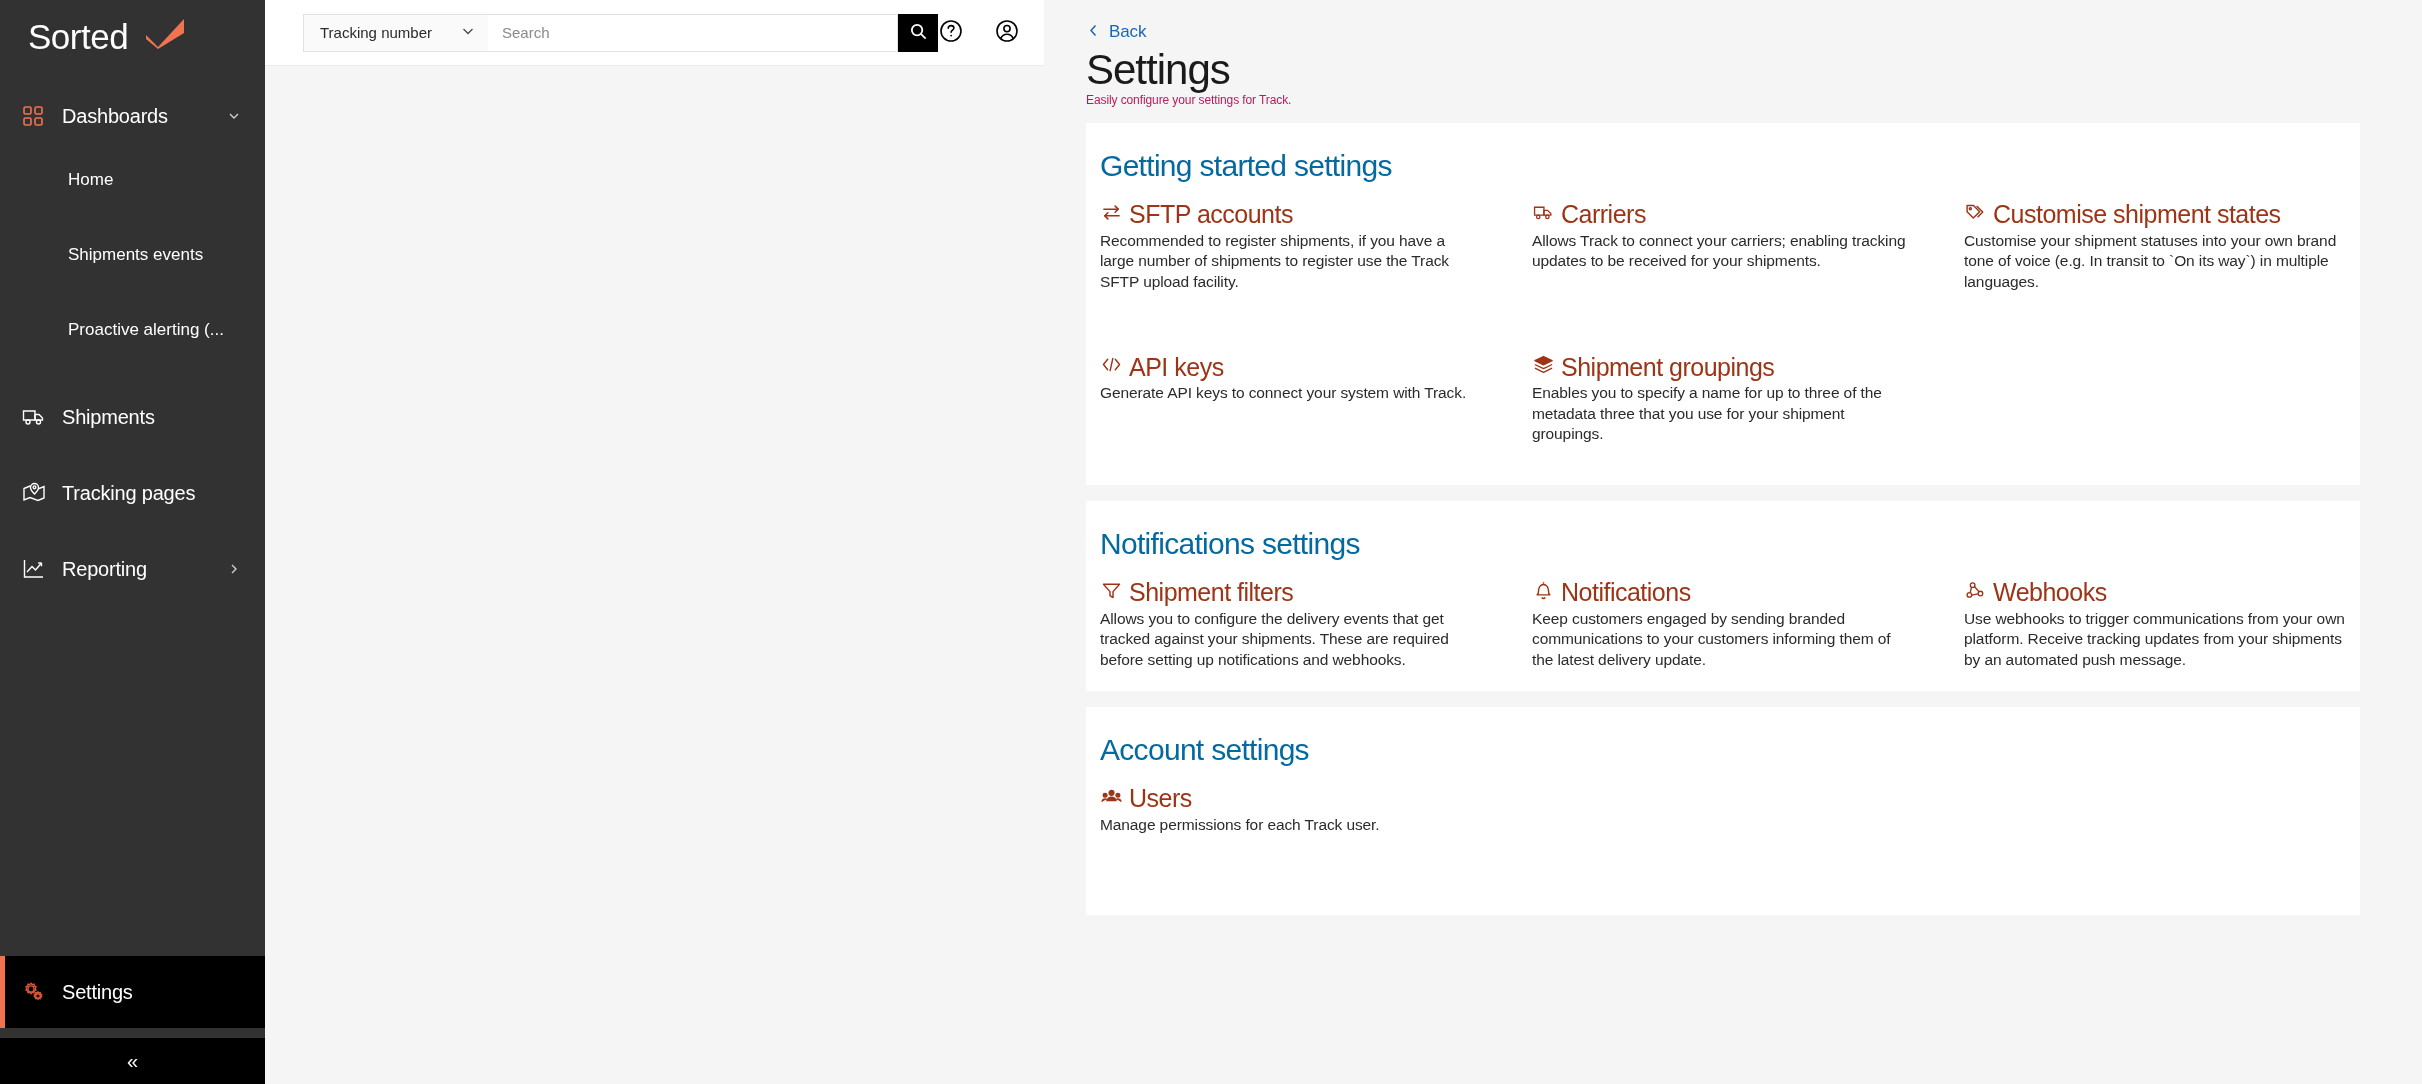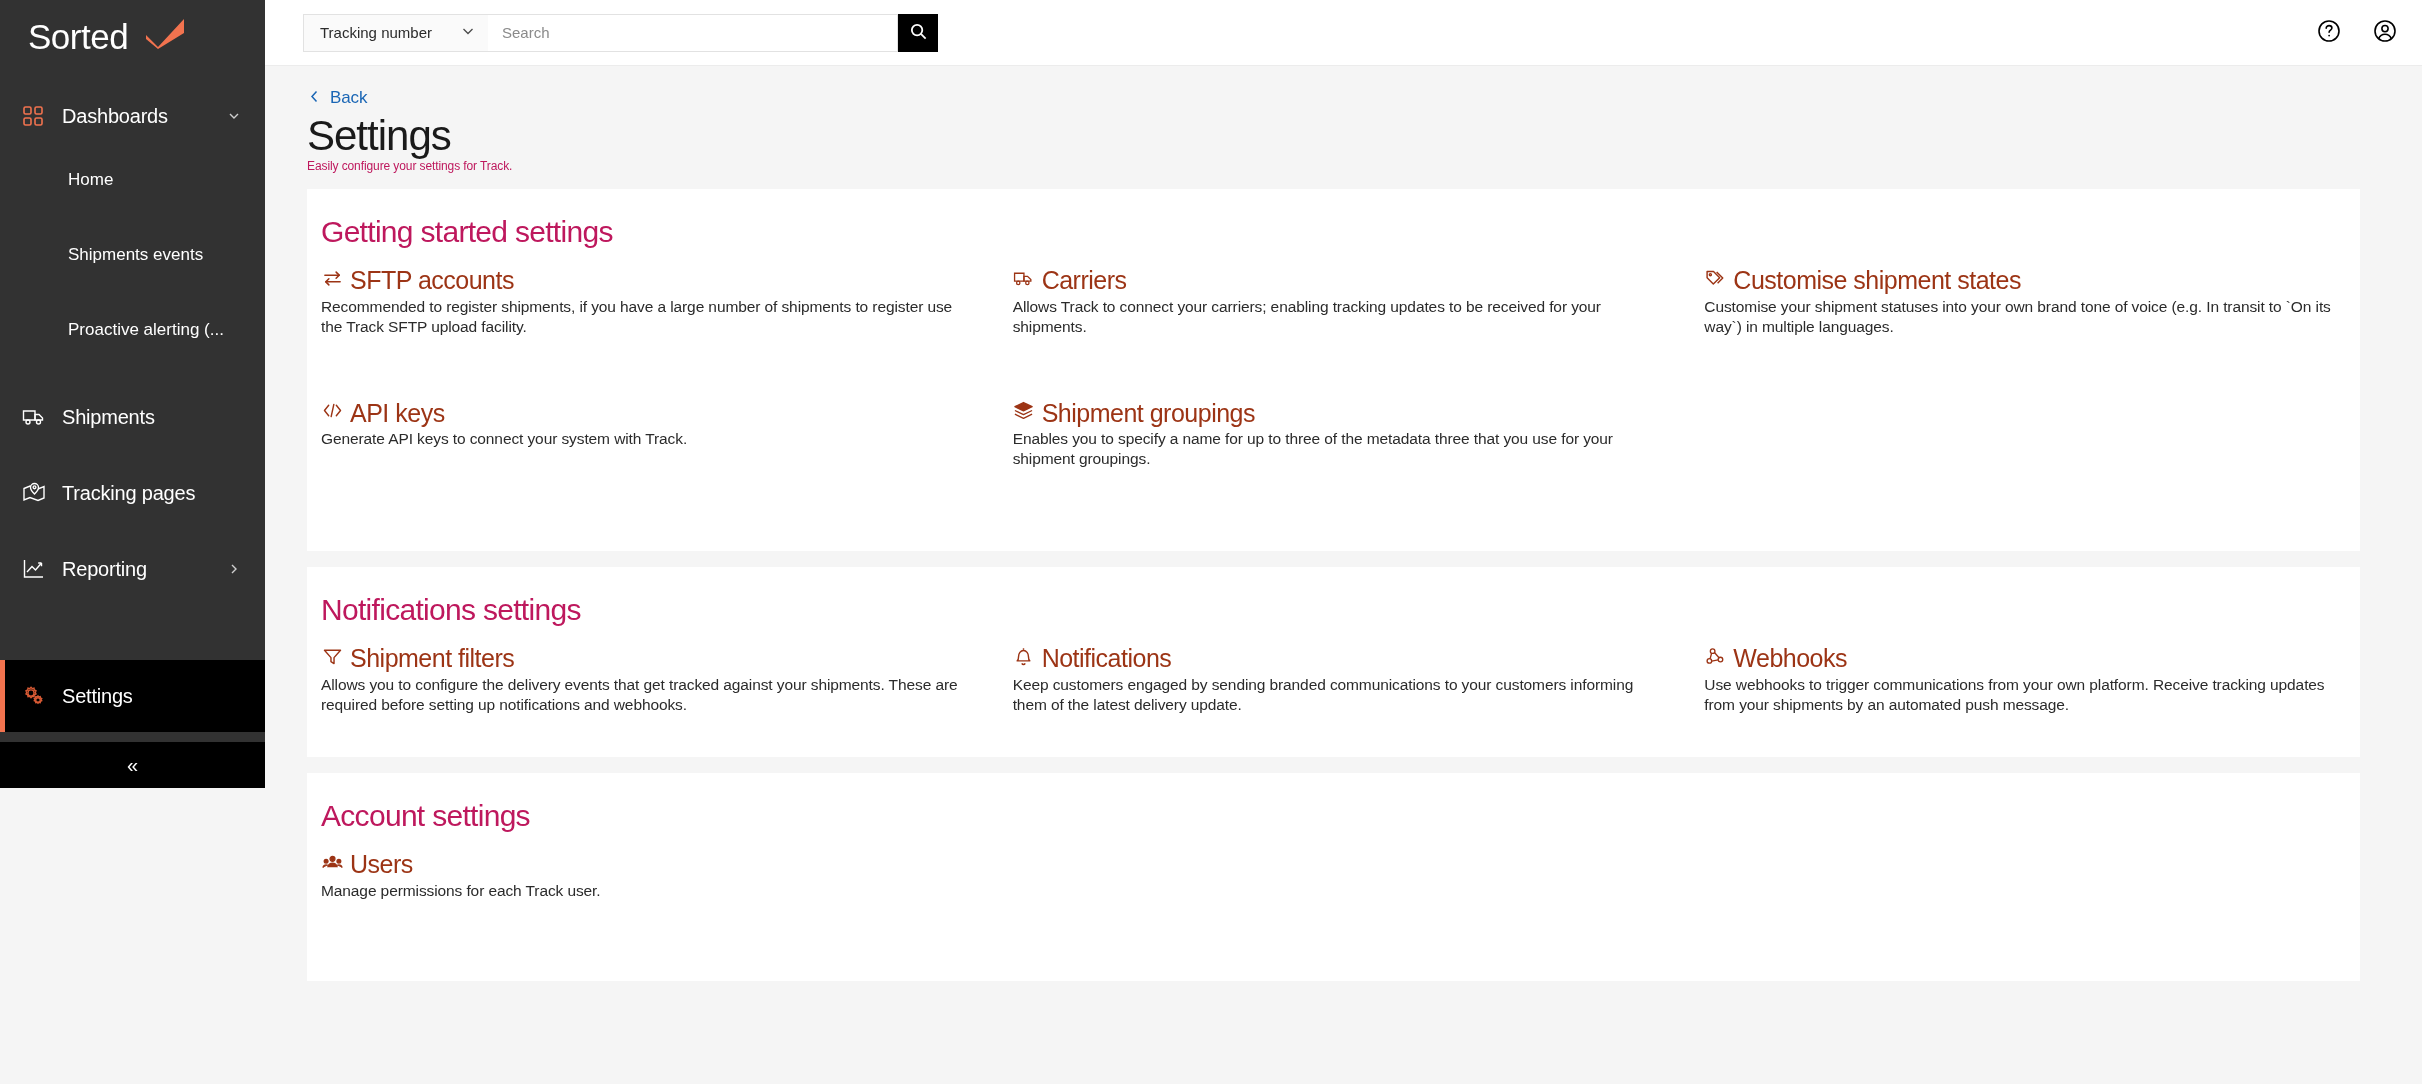--- a/index.html
+++ b/index.html
@@ -8,21 +8,21 @@
     width: 2422px; height: 1084px;
     overflow: hidden;
     background: #f5f5f5;
     font-family: "Liberation Sans", sans-serif;
     -webkit-font-smoothing: antialiased;
   }
   .app { display: flex; width: 2422px; height: 1084px; }
 
   
   .sidebar {
-    width: 265px; min-width: 265px; height: 788px;
+    width: 265px; min-width: 265px; height: 1084px;
     background: #323232;
     display: flex; flex-direction: column;
     position: relative;
   }
   .brand {
     height: 72px; display: flex; align-items: center;
     padding-left: 28px; gap: 14px;
   }
   .brand-word {
     color: #ffffff; font-size: 35px; font-weight: 400;
@@ -73,21 +73,21 @@
     display: flex; align-items: center; justify-content: center;
     color: #ffffff; font-size: 20px; cursor: pointer;
   }
   .collapse-bar-top {
     height: 10px; background: #323232;
   }
 
   
   .main {
     flex: 1 1 auto; height: 1084px;
-    display: flex; flex-direction: column;
+    display: flex; flex-direction: row;
     background: #f5f5f5; overflow: hidden;
   }
   .topbar {
     height: 66px; min-height: 66px;
     background: #ffffff;
     display: flex; align-items: center;
     padding: 0 24px 0 38px;
     border-bottom: 1px solid #ececec;
   }
   .searchwrap { display: flex; align-items: stretch; height: 38px; }
@@ -132,21 +132,21 @@
   .page-sub {
     font-size: 12px; color: #be185d; margin: 1px 0 0 0;
     letter-spacing: -0.1px;
   }
 
   .card {
     background: #ffffff; margin-top: 16px;
     padding: 26px 0 0 0;
   }
   .card-title {
-    font-size: 30px; font-weight: 400; color: #be185d;
+    font-size: 30px; font-weight: 400; color: #0369a1;
     letter-spacing: -0.7px; margin: 0 0 18px 14px;
     padding-left: 0;
   }
   .card-inner { padding: 0 14px; }
   .grid {
     display: grid; grid-template-columns: 1fr 1fr 1fr;
     column-gap: 50px;
   }
   .tile { padding: 0 0 0 0; }
   .tile-head {

